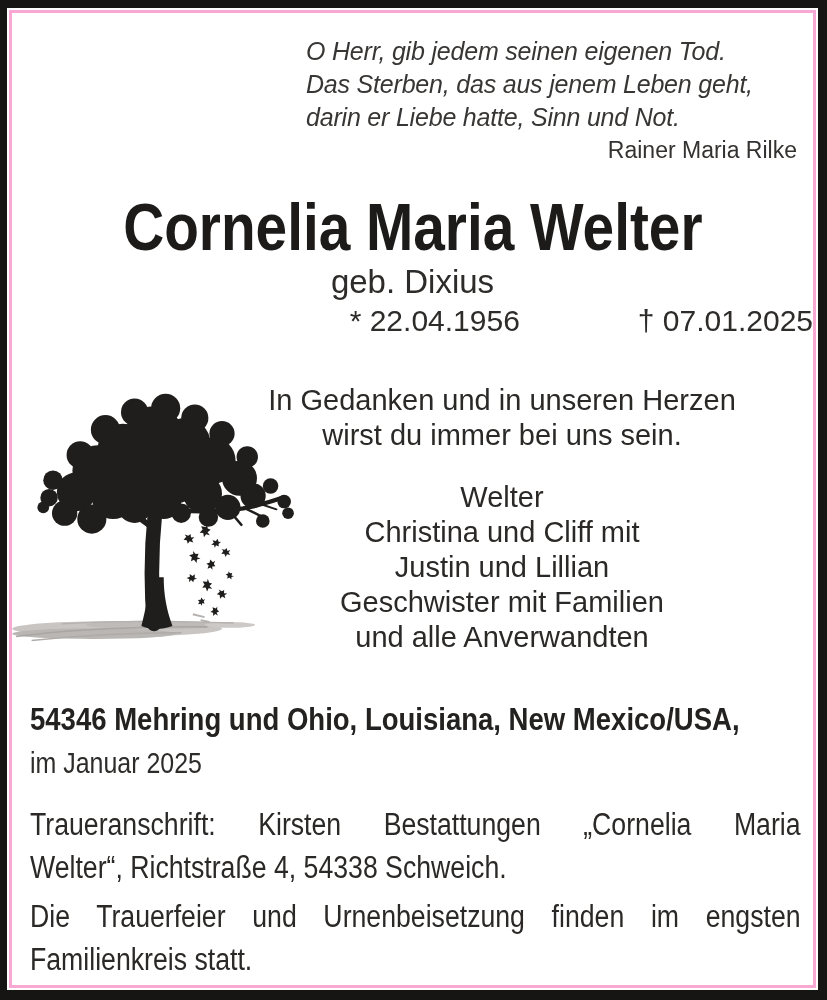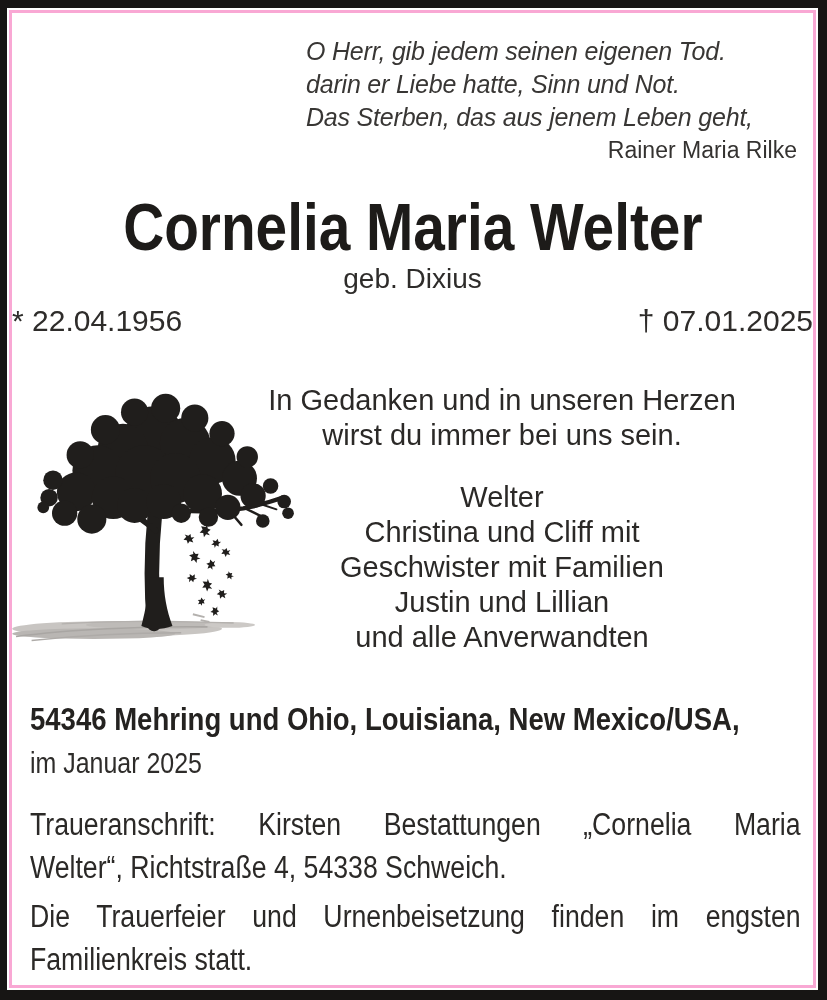--- a/index.html
+++ b/index.html
@@ -41,25 +41,25 @@
     text-align:center;
     font-weight:bold;
     font-size:66px;
     color:#1d1b19;
     white-space:nowrap;
   }
   .name-row .cond-c{display:inline-block;transform:scaleX(0.86);transform-origin:50% 50%;}
   .maiden-row{
     left:0;right:0;top:250px;
     text-align:center;
-    font-size:28px;
+    font-size:33px;
   }
   .dates-row{
     left:0;right:0;top:291px;
-    display:flex;justify-content:space-between;gap:118px;
+    display:flex;justify-content:flex-end;gap:118px;
     font-size:30px;
   }
   .memorial-block{
     left:190px;top:370px;width:600px;
     text-align:center;
     font-size:29px;line-height:35px;
     color:#2b2927;
   }
   .memorial-spacer{height:27px;}
   .tree-wrap{left:-8px;top:372px;width:300px;height:272px;}
@@ -81,22 +81,22 @@
 </style>
 </head>
 <body>
 
 <div class="paper">
   <div class="border-frame">
     <div class="content">
 
       <div class="abs quote">
         <div>O Herr, gib jedem seinen eigenen Tod.</div>
+        <div>Das Sterben, das aus jenem Leben geht,</div>
         <div>darin er Liebe hatte, Sinn und Not.</div>
-        <div>Das Sterben, das aus jenem Leben geht,</div>
       </div>
       <div class="abs attribution">Rainer Maria Rilke</div>
 
       <div class="abs name-row">
         <span class="cond-c">Cornelia Maria Welter</span>
       </div>
       <div class="abs maiden-row">geb. Dixius</div>
       <div class="abs dates-row">
         <span>* 22.04.1956</span>
         <span>† 07.01.2025</span>
@@ -181,22 +181,22 @@
           </g>
         </svg>
       </div>
 
       <div class="abs memorial-block">
         <div>In Gedanken und in unseren Herzen</div>
         <div>wirst du immer bei uns sein.</div>
         <div class="memorial-spacer"></div>
         <div>Welter</div>
         <div>Christina und Cliff mit</div>
+        <div>Justin und Lillian</div>
         <div>Geschwister mit Familien</div>
-        <div>Justin und Lillian</div>
         <div>und alle Anverwandten</div>
       </div>
 
       <div class="abs location-block">
         <div class="loc-bold">
           <span class="cond">54346 Mehring und Ohio, Louisiana, New Mexico/USA,</span>
         </div>
         <div class="loc-date">
           <span class="cond">im Januar 2025</span>
         </div>

